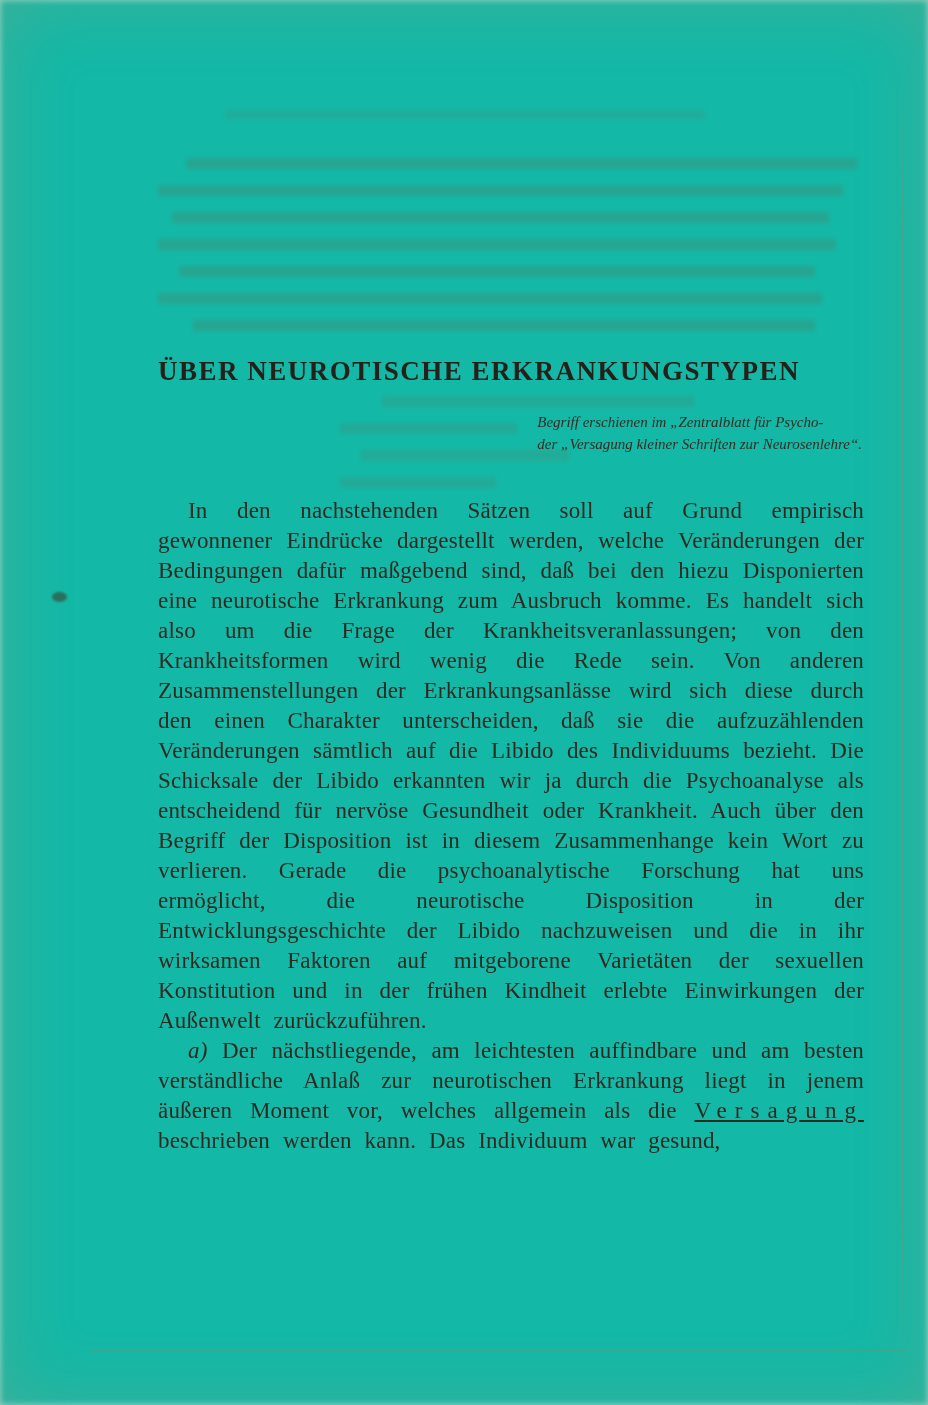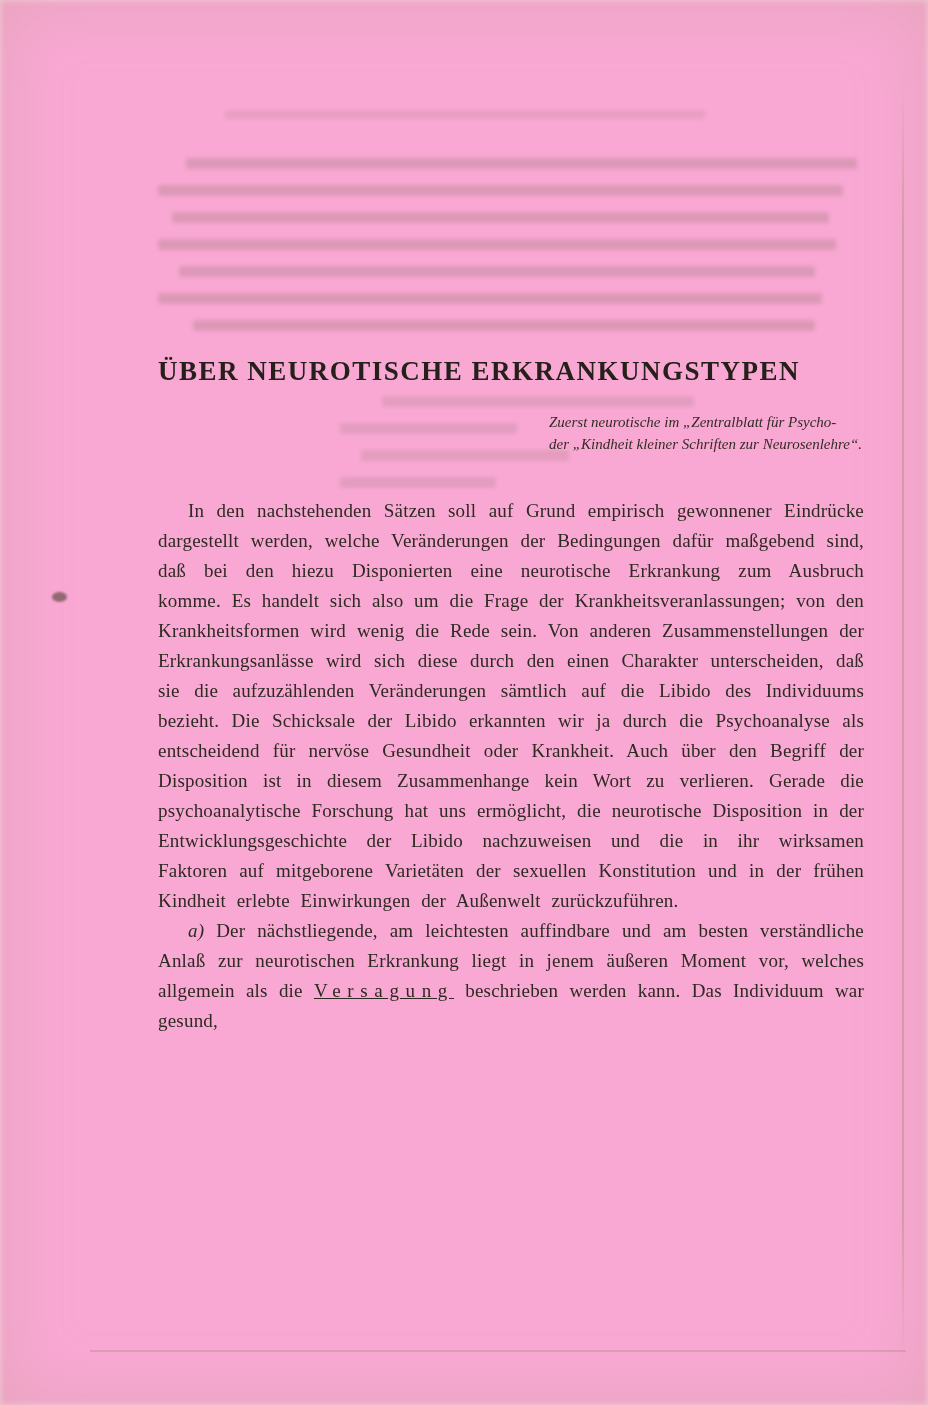--- a/index.html
+++ b/index.html
@@ -2,21 +2,21 @@
 <html lang="de"><head>
 <meta charset="utf-8">
 <style>
   html, body { margin: 0; padding: 0; background: #efe9d6; }
 
   .scan {
     position: relative;
     width: 928px;
     height: 1405px;
     margin: 0 auto;
-    background: #f9a8d4;
+    background: #14b8a6;
     overflow: hidden;
     font-family: "Liberation Serif", "DejaVu Serif", serif;
     color: #2e2a22;
     box-shadow: inset 0 0 70px rgba(175, 155, 115, 0.28),
                 inset 0 0 6px rgba(255, 255, 255, 0.6);
   }
 
   
   .ghost {
     position: absolute;
@@ -69,21 +69,21 @@
     line-height: 21.5px;
     color: #322c24;
   }
   .note .note-line { display: block; white-space: nowrap; }
 
   .body-text {
     position: absolute;
     top: 496px;
     left: 158px;
     width: 706px;
-    font-size: 19px;
+    font-size: 23px;
     line-height: 30px;
     text-align: justify;
     word-spacing: 0.3em;
     letter-spacing: 0.2px;
   }
   .body-text p { margin: 0; text-indent: 30px; }
   .it { font-style: italic; }
   .sperr { letter-spacing: 0.35em; text-decoration: underline; }
 
   
@@ -141,22 +141,22 @@
   <div class="ghost ghost-mid">
     <div class="g"></div>
     <div class="g"></div>
     <div class="g"></div>
     <div class="g"></div>
   </div>
 
   <h1 class="title">ÜBER NEUROTISCHE ERKRANKUNGSTYPEN</h1>
 
   <div class="note">
-    <span class="note-line">Zuerst neurotische im „Zentralblatt für Psycho-</span>
-    <span class="note-line">der „Kindheit kleiner Schriften zur Neurosenlehre“.</span>
+    <span class="note-line">Begriff erschienen im „Zentralblatt für Psycho-</span>
+    <span class="note-line">der „Versagung kleiner Schriften zur Neurosenlehre“.</span>
   </div>
 
   <div class="body-text">
     <p>In den nachstehenden Sätzen soll auf Grund empirisch gewonnener Eindrücke dargestellt werden, welche Veränderungen der Bedingungen dafür maßgebend sind, daß bei den hiezu Disponierten eine neurotische Erkrankung zum Ausbruch komme. Es handelt sich also um die Frage der Krankheitsveranlassungen; von den Krankheitsformen wird wenig die Rede sein. Von anderen Zusammenstellungen der Erkrankungsanlässe wird sich diese durch den einen Charakter unterscheiden, daß sie die aufzuzählenden Veränderungen sämtlich auf die Libido des Individuums bezieht. Die Schicksale der Libido erkannten wir ja durch die Psychoanalyse als entscheidend für nervöse Gesundheit oder Krankheit. Auch über den Begriff der Disposition ist in diesem Zusammenhange kein Wort zu verlieren. Gerade die psychoanalytische Forschung hat uns ermöglicht, die neurotische Disposition in der Entwicklungsgeschichte der Libido nachzuweisen und die in ihr wirksamen Faktoren auf mitgeborene Varietäten der sexuellen Konstitution und in der frühen Kindheit erlebte Einwirkungen der Außenwelt zurückzuführen.</p>
     <p><span class="it">a)</span><span> Der nächstliegende, am leichtesten auffindbare und am besten verständliche Anlaß zur neurotischen Erkrankung liegt in jenem äußeren Moment vor, welches allgemein als die </span><span class="sperr">Versagung</span><span> beschrieben werden kann. Das Individuum war gesund,</span></p>
   </div>
 
   <div class="edge-right"></div>
   <div class="edge-bottom"></div>
   <div class="smudge"></div>

